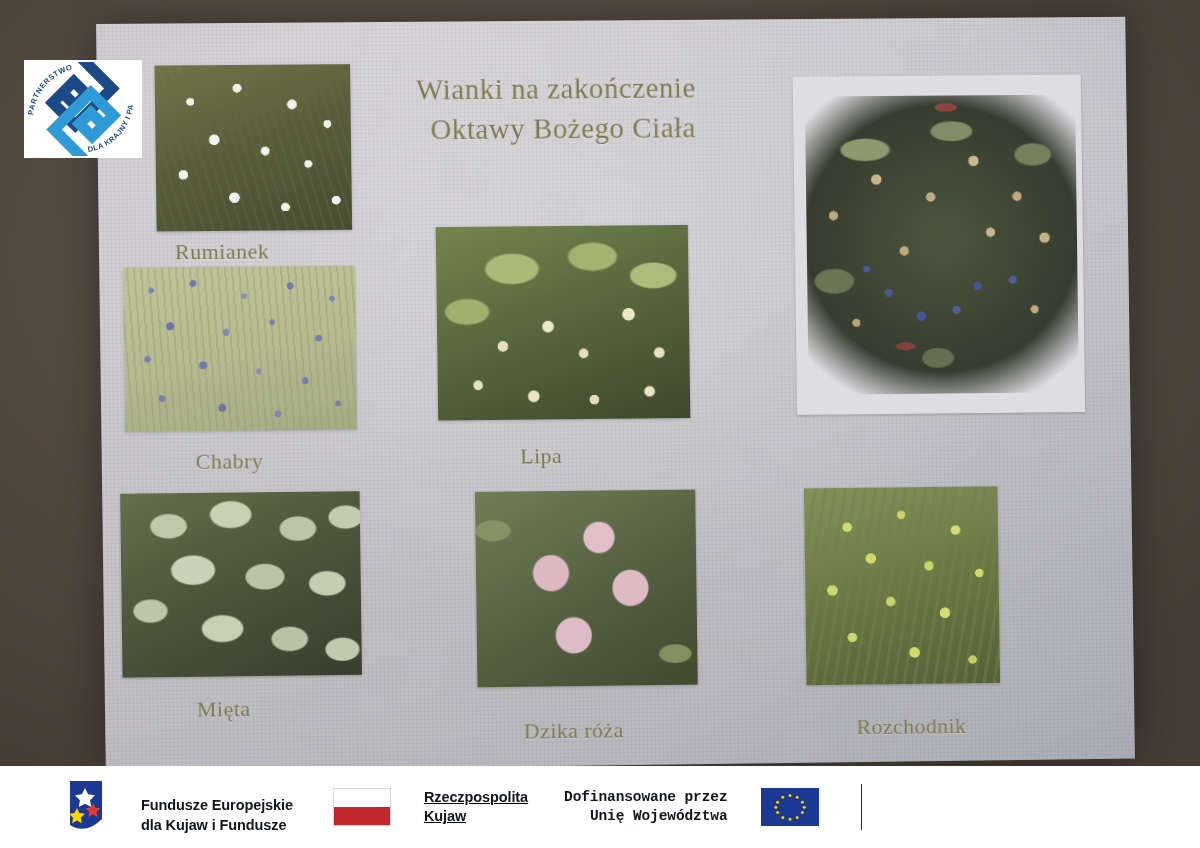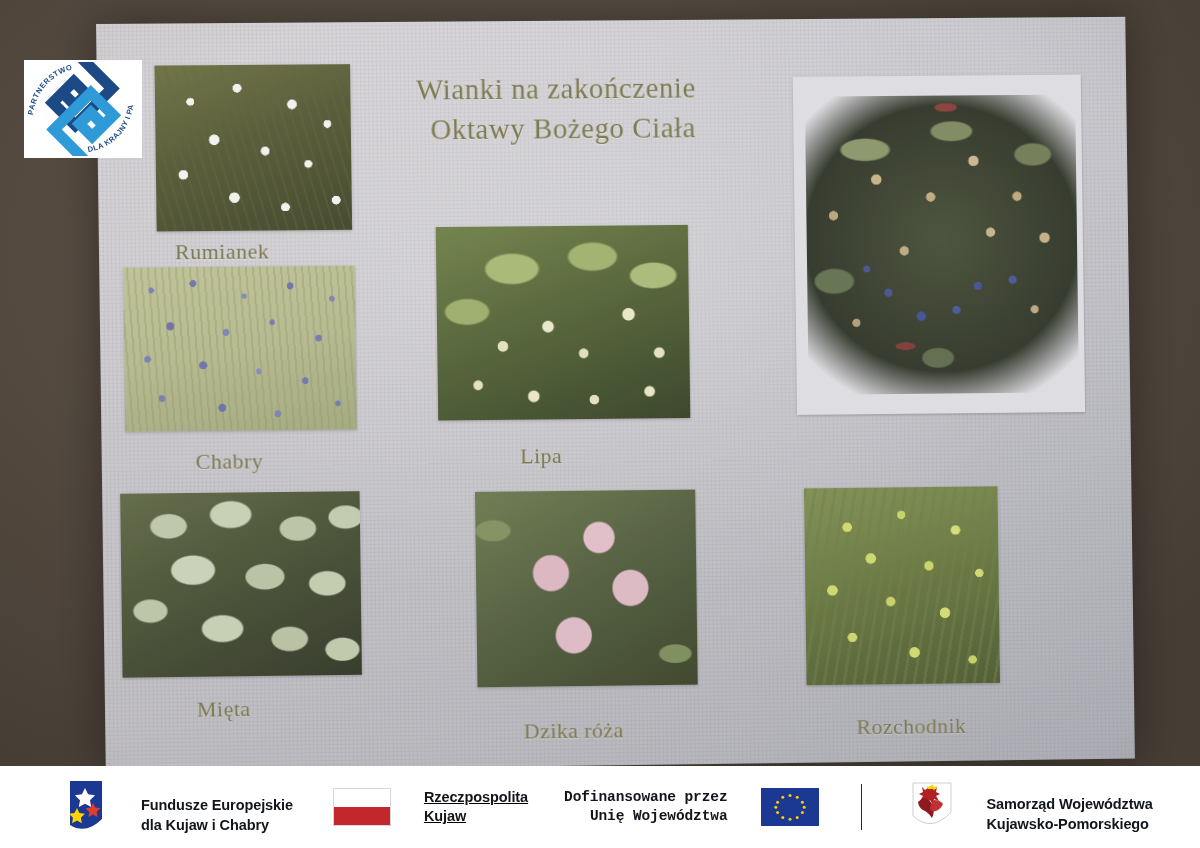--- a/index.html
+++ b/index.html
@@ -361,21 +361,21 @@
 
     <div class="fund-item" style="margin-left:62px;">
       <svg width="46" height="56" viewBox="0 0 46 56">
         <path d="M8 2 H40 V40 Q24 56 8 46 Z" fill="#1b3892"></path>
         <path d="M23 9 l3.1 6.3 6.9 1 -5 4.9 1.2 6.9 -6.2 -3.3 -6.2 3.3 1.2 -6.9 -5 -4.9 6.9 -1 Z" fill="#ffffff"></path>
         <path d="M31 24 l2.2 4.6 5.1 .7 -3.7 3.6 .9 5.1 -4.5 -2.4 -4.6 2.4 .9 -5.1 -3.7 -3.6 5.1 -.7 Z" fill="#e03c31"></path>
         <path d="M15 29 l2.4 5 5.5 .8 -4 3.9 .9 5.5 -4.8 -2.6 -4.9 2.6 .9 -5.5 -4 -3.9 5.5 -.8 Z" fill="#ffd500"></path>
       </svg>
       <div class="fund-text" style="margin-left:14px;">
         <span class="r">Fundusze Europejskie</span>
-        <span class="r">dla Kujaw i Chabry</span>
+        <span class="r">dla Kujaw i Fundusze</span>
       </div>
     </div>
 
     <div class="fund-item" style="margin-left:40px;text-decoration:underline;">
       <div class="flag-pl"></div>
       <div class="fund-text" style="margin-left:14px;">
         <span class="r">Rzeczpospolita</span>
         <span class="r">Kujaw</span>
       </div>
     </div>
@@ -400,29 +400,16 @@
             <circle cx="14.8" cy="19.3" r="1.5"></circle>
             <circle cx="16.6" cy="14.2" r="1.5"></circle>
             <circle cx="21.8" cy="9.3" r="1.5"></circle>
           </g>
         </svg>
       </div>
     </div>
 
     <div class="fund-divider" style="margin-left:42px;"></div>
 
-    <div class="fund-item" style="margin-left:48px;">
-      <svg width="44" height="54" viewBox="0 0 44 54">
-        <path d="M3 3 H41 V32 Q22 53 3 36 Z" fill="#ffffff" stroke="#cfcfcf" stroke-width="1"></path>
-        <path d="M21 6 l3 4 3 -3 -1 5 4 2 -4 2 3 5 -5 -2 -1 6 -3 -5 -4 5 -1 -6 -5 2 3 -5 -4 -2 4 -2 -1 -5 3 3 Z" fill="#b02025"></path>
-        <path d="M14 18 q7 2 9 8 2 6 -1 12 -4 -6 -9 -8 -4 -2 -5 -8 3 -3 6 -4 Z" fill="#8e1a20"></path>
-        <path d="M24 20 q6 0 9 4 -2 5 -7 7 -4 1 -6 -2 1 -6 4 -9 Z" fill="#c23036"></path>
-        <path d="M20 7 l2 -3 2 3 3 -1 -1 3 h-8 l-1 -3 Z" fill="#ffd500"></path>
-      </svg>
-      <div class="fund-text" style="margin-left:14px;">
-        <span class="r">Samorząd Województwa</span>
-        <span class="r">Kujawsko-Pomorskiego</span>
-      </div>
-    </div>
 
   </div>
 
 </div>
 
 </body></html>

